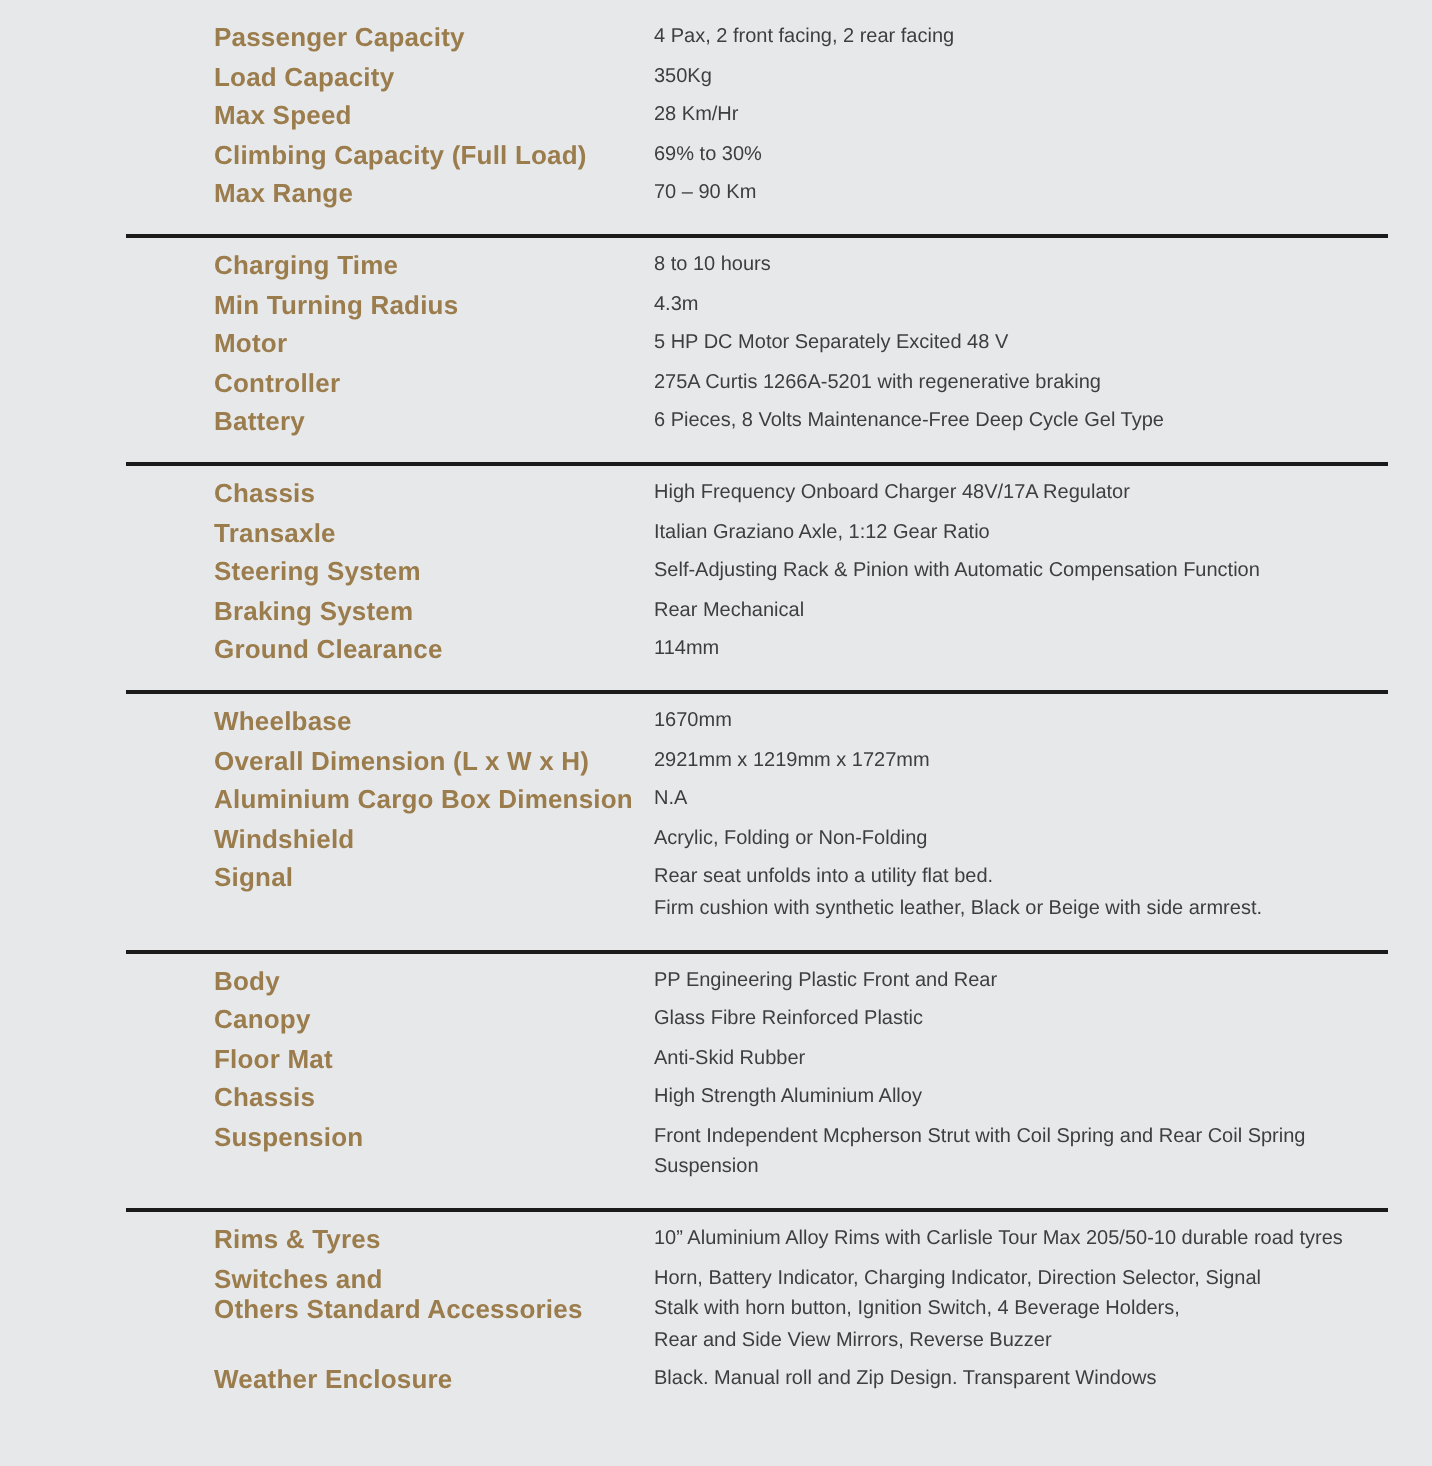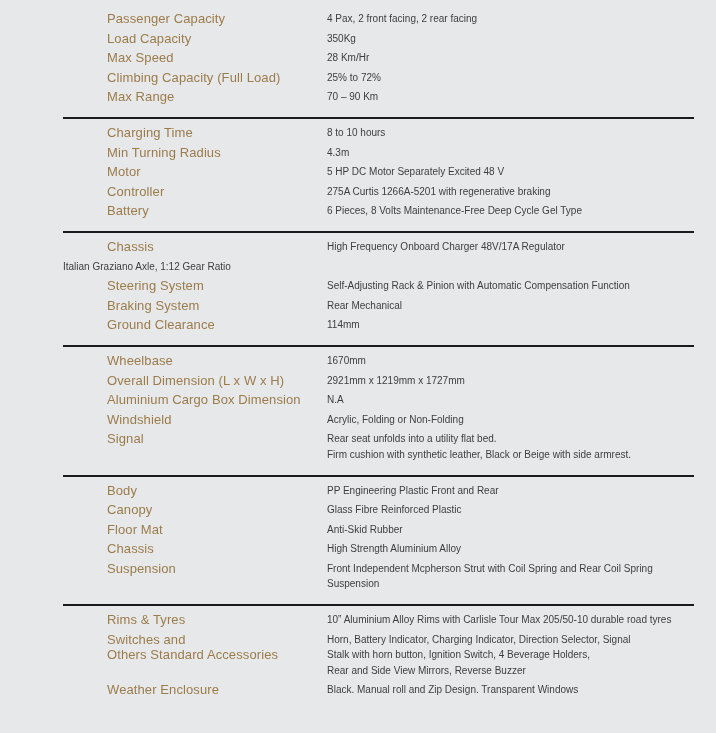--- a/index.html
+++ b/index.html
@@ -33,21 +33,21 @@
   }
   .row {
     display: flex;
     align-items: flex-start;
     margin-bottom: 4px;
   }
   .label {
     flex: 0 0 220px;
     width: 220px;
     color: var(--label-color, #9b7c4c);
-    font-weight: 400;
+    font-weight: 700;
     font-size: 13px;
     line-height: 15.5px;
     letter-spacing: 0.1px;
     padding-left: 44px;
   }
   .value {
     flex: 1 1 auto;
     color: var(--value-color, #3e3e40);
     font-size: 10px;
     line-height: 15.5px;
@@ -80,21 +80,21 @@
         </div>
         <div class="value">
           <div>28 Km/Hr</div>
         </div>
       </div>
       <div class="row">
         <div class="label">
           <div>Climbing Capacity (Full Load)</div>
         </div>
         <div class="value">
-          <div>25% to 72%</div>
+          <div>69% to 30%</div>
         </div>
       </div>
       <div class="row">
         <div class="label">
           <div>Max Range</div>
         </div>
         <div class="value">
           <div>70 – 90 Km</div>
         </div>
       </div>
@@ -146,20 +146,23 @@
     <div class="section">
       <div class="row">
         <div class="label">
           <div>Chassis</div>
         </div>
         <div class="value">
           <div>High Frequency Onboard Charger 48V/17A Regulator</div>
         </div>
       </div>
       <div class="row">
+        <div class="label">
+          <div>Transaxle</div>
+        </div>
         <div class="value">
           <div>Italian Graziano Axle, 1:12 Gear Ratio</div>
         </div>
       </div>
       <div class="row">
         <div class="label">
           <div>Steering System</div>
         </div>
         <div class="value">
           <div>Self-Adjusting Rack &amp; Pinion with Automatic Compensation Function</div>

